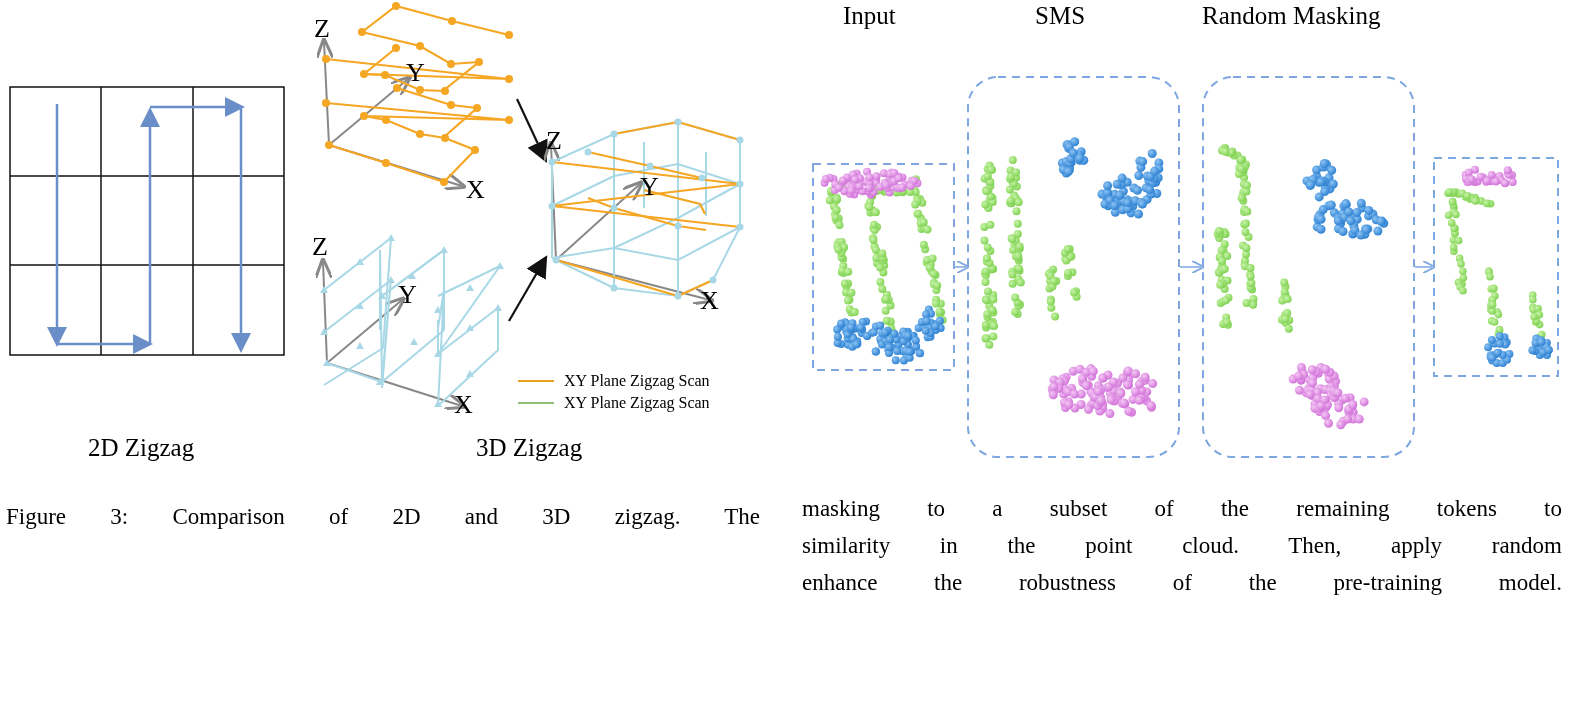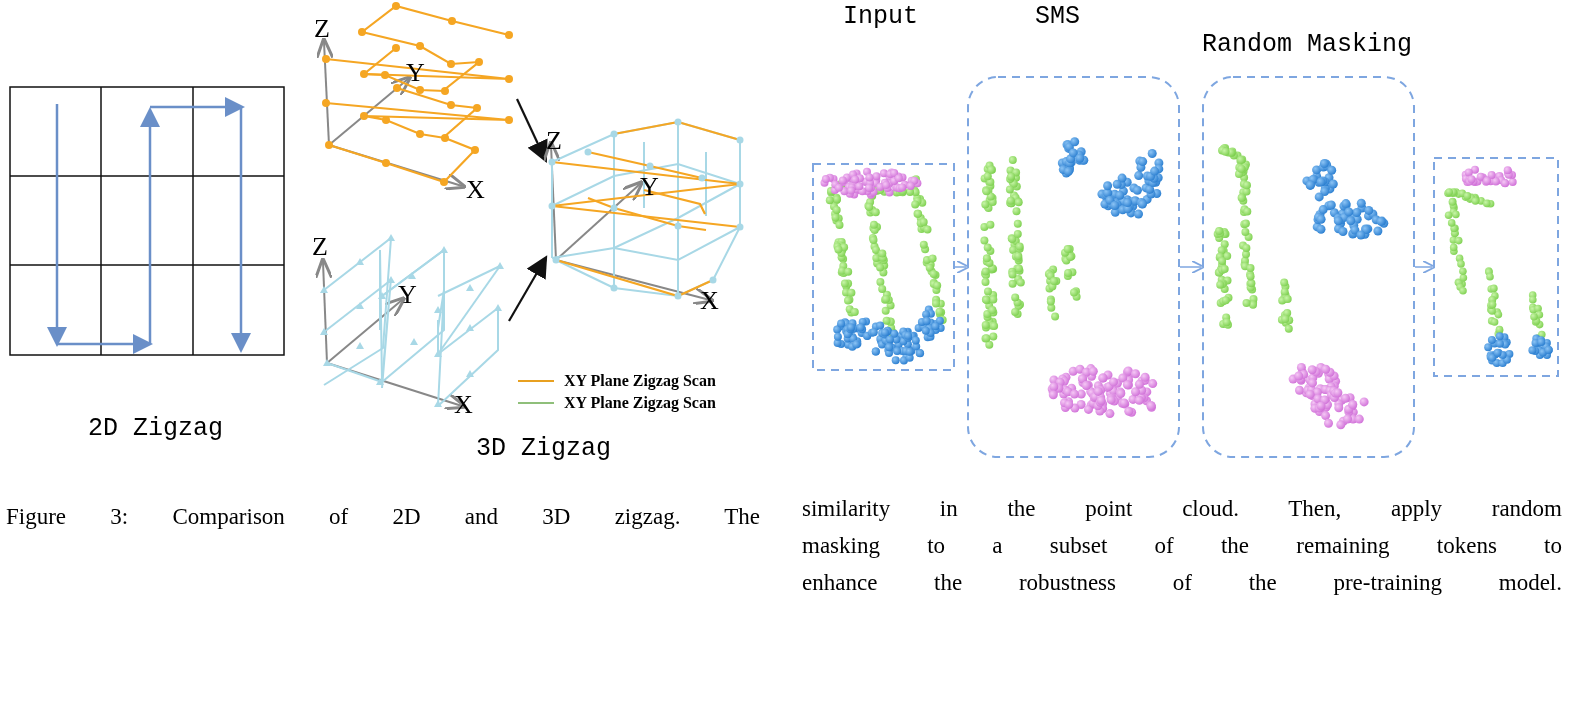--- a/index.html
+++ b/index.html
@@ -1,22 +1,22 @@
 <!DOCTYPE html>
 <html><head>
 <meta charset="utf-8">
 <style>
   html, body { margin: 0; padding: 0; background: #ffffff; }
   body { width: 1575px; height: 708px; position: relative; overflow: hidden;
          font-family: "Liberation Serif", "DejaVu Serif", serif; color: #000; }
   .abs { position: absolute; }
   svg { position: absolute; left: 0; top: 0; overflow: visible; }
-  .label { font-family: Liberation Mono, monospace; font-size: 25px; color: #000; white-space: nowrap; }
+  .label { font-family: Liberation Serif, serif; font-size: 25px; color: #000; white-space: nowrap; }
   .axis-text { font-family: "Liberation Serif", serif; font-size: 26px; }
-  .legend-text { font-family: "Liberation Serif", serif; font-weight: bold; font-size: 16px; white-space: nowrap; }
+  .legend-text { font-family: "Liberation Serif", serif; font-weight: normal; font-size: 16px; white-space: nowrap; }
   .caption { font-family: "Liberation Serif", serif; font-size: 23px; line-height: 37px; text-align: justify; }
   .caption-line { display: block; text-align: justify; text-align-last: justify; white-space: nowrap; }
   .caption-line.last { text-align-last: left; }
 </style>
 </head>
 <body>
 
 <div>
 
   <svg width="290" height="280" style="left:9px;top:86px;">
@@ -33,21 +33,21 @@
       <line x1="1" y1="179" x2="275" y2="179"></line>
     </g>
     <g stroke="#6a8fc8" stroke-width="2.5" fill="none">
       <line x1="48" y1="18" x2="48" y2="256" marker-end="url(#ahBlue)"></line>
       <line x1="48" y1="258" x2="139" y2="258" marker-end="url(#ahBlue)"></line>
       <line x1="141" y1="258" x2="141" y2="26" marker-end="url(#ahBlue)"></line>
       <line x1="141" y1="21" x2="231" y2="21" marker-end="url(#ahBlue)"></line>
       <line x1="232" y1="21" x2="232" y2="262" marker-end="url(#ahBlue)"></line>
     </g>
   </svg>
-  <div class="abs label" style="left:88px;top:414px;text-align:right;">2D Zigzag</div>
+  <div class="abs label" style="left:88px;top:434px;text-align:right;">2D Zigzag</div>
 
   <svg width="220" height="200" style="left:300px;top:0px;">
     <defs>
       <marker id="ahGray" markerWidth="10" markerHeight="8" refX="8" refY="4" orient="auto">
         <path d="M0,0 L10,4 L0,8" fill="none" stroke="#888" stroke-width="1.5"></path>
       </marker>
     </defs>
     <g stroke="#888" stroke-width="2" fill="none">
       <line x1="29" y1="145" x2="24" y2="42" marker-end="url(#ahGray)"></line>
       <line x1="29" y1="145" x2="108" y2="79" marker-end="url(#ahGray)"></line>
@@ -223,21 +223,21 @@
   <div class="abs label" style="left:476px;top:434px;">3D Zigzag</div>
 
   <div class="abs caption" style="left:6px;top:498px;width:754px;">
     <span class="caption-line">Figure 3: Comparison of 2D and 3D zigzag. The</span>
   </div>
 </div>
 
 <div>
   <div class="abs label" style="left:843px;top:2px;">Input</div>
   <div class="abs label" style="left:1035px;top:2px;">SMS</div>
-  <div class="abs label" style="left:1202px;top:2px;margin-top:28px;">Random Masking</div>
+  <div class="abs label" style="left:1202px;top:2px;">Random Masking</div>
 
   <svg width="1575" height="480">
     <defs>
       <marker id="ahLB" markerWidth="8" markerHeight="8" refX="6" refY="4" orient="auto">
         <path d="M0,0 L8,4 L0,8" fill="none" stroke="#7ea6e0" stroke-width="1.3"></path>
       </marker>
       <radialGradient id="gG" cx="35%" cy="35%" r="70%">
           <stop offset="0" stop-color="#c8f5a8"></stop>
           <stop offset="1" stop-color="#7ed050"></stop>
         </radialGradient>
@@ -1316,17 +1316,17 @@
           <circle cx="1532.4" cy="350.2" r="4" fill="url(#gB)"></circle>
           <circle cx="1541.3" cy="342.0" r="4" fill="url(#gB)"></circle>
           <circle cx="1548.8" cy="350.1" r="4" fill="url(#gB)"></circle>
           <circle cx="1543.0" cy="352.4" r="4" fill="url(#gB)"></circle>
           <circle cx="1548.6" cy="349.9" r="4" fill="url(#gB)"></circle>
         </g>
       </g>
   </svg>
 
   <div class="abs caption" style="left:802px;top:490px;width:760px;">
+    <span class="caption-line">masking to a subset of the remaining tokens to</span>
     <span class="caption-line">similarity in the point cloud. Then, apply random</span>
-    <span class="caption-line">masking to a subset of the remaining tokens to</span>
     <span class="caption-line">enhance the robustness of the pre-training model.</span>
   </div>
 </div>
 
 </body></html>

